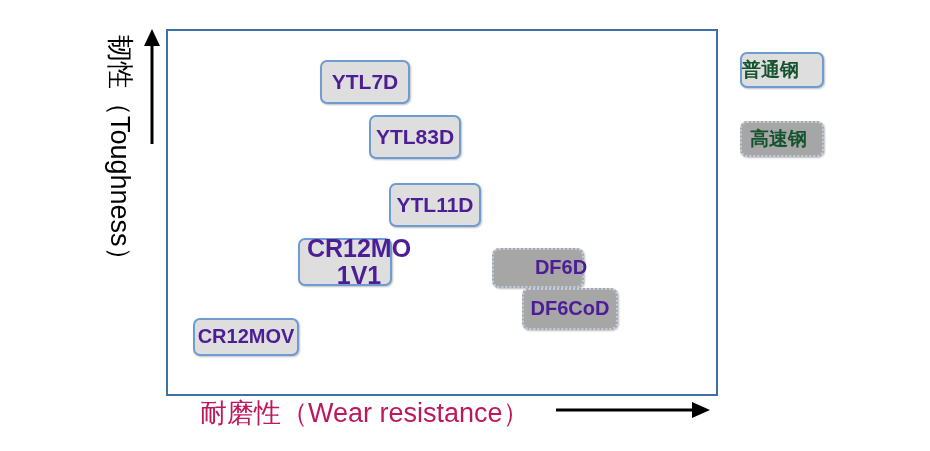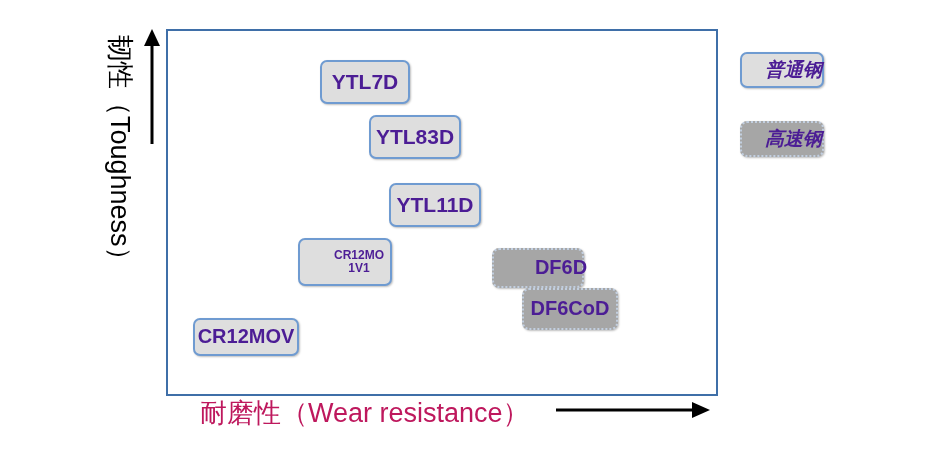--- a/index.html
+++ b/index.html
@@ -85,26 +85,25 @@
     border: 2px dotted #c2cfe0;
   }
 
   
   .legend-item {
     position: absolute;
     box-sizing: border-box;
     border-radius: 7px;
     display: flex;
     align-items: center;
-    justify-content: flex-end;
+    justify-content: flex-start;
     font-size: 19px;
     font-weight: bold;
-    color: #4c1d95;
+    color: #14532d;
     box-shadow: 1px 1px 2px rgba(0,0,0,0.25);
-    font-style: italic;
   }
   .legend-item.ordinary {
     background: #dedede;
     border: 2px solid #6f9bd1;
   }
   .legend-item.hss {
     background: #a6a6a6;
     border: 2px dotted #c2cfe0;
     padding-left: 8px;
   }
@@ -139,21 +138,21 @@
   </div>
 
   <div class="node ordinary" style="left:369px; top:115px; width:92px; height:44px; font-size:21px;">
     <span>YTL83D</span>
   </div>
 
   <div class="node ordinary" style="left:389px; top:183px; width:92px; height:44px; font-size:21px;">
     <span>YTL11D</span>
   </div>
 
-  <div class="node ordinary" style="left:298px; top:238px; width:94px; height:48px; font-size:12px; flex-direction:column;padding-left:28px;">
+  <div class="node ordinary" style="left:298px; top:238px; width:94px; height:48px; font-size:25px; flex-direction:column;padding-left:28px;">
     <span>CR12MO</span>
     <span>1V1</span>
   </div>
 
   <div class="node ordinary" style="left:193px; top:318px; width:106px; height:38px; font-size:20px;">
     <span>CR12MOV</span>
   </div>
 
   <div class="node hss" style="left:492px; top:248px; width:92px; height:40px; font-size:20px;padding-left:46px;">
     <span>DF6D</span>

